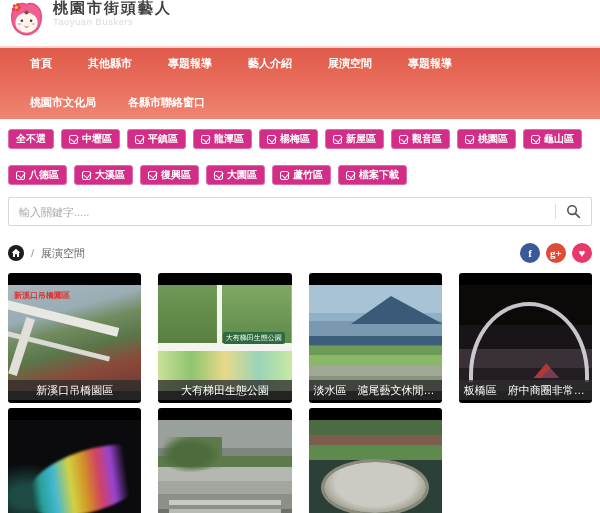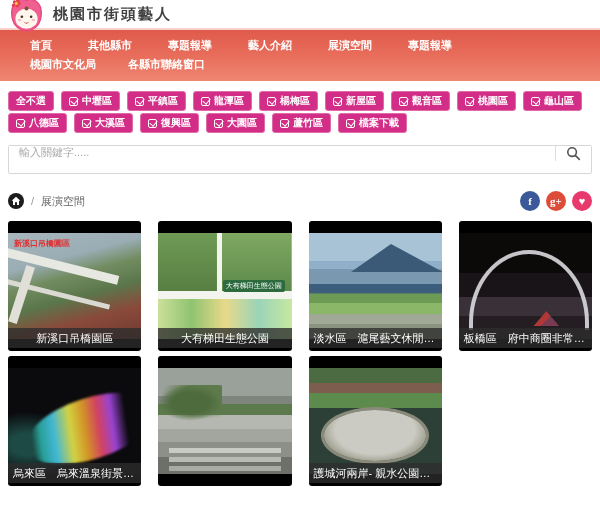--- a/index.html
+++ b/index.html
@@ -1,48 +1,48 @@
 <!DOCTYPE html>
 <html><head>
 <meta charset="utf-8">
 <style>
   *{margin:0;padding:0;box-sizing:border-box}
   html,body{width:600px;height:513px;overflow:hidden;background:#fff;
     font-family:"Liberation Sans","DejaVu Sans",sans-serif}
 
   
-  .header{height:30px;display:flex;align-items:center;padding:0 8px;
+  .header{height:48px;display:flex;padding:0 8px;
     border-bottom:2px solid #f6d2cb;background:#fff}
   .logo{width:37px;height:37px;flex:0 0 auto}
   .title-wrap{margin-left:8px;line-height:1.1}
   .site-title{font-size:15px;font-weight:bold;color:#3f3f3f;letter-spacing:2px}
   .site-subtitle{font-size:9.5px;color:#dadada;letter-spacing:.5px}
 
   
   .nav{background:linear-gradient(180deg,#e05a4b 0%,#e96f5d 55%,#ee8673 100%);
     padding:6px 0 7px 30px;color:#fff}
   .nav-row{display:flex;align-items:center;height:19px}
-  .nav-row.first{margin-bottom:0}
+  .nav-row.first{margin-bottom:20px}
   .nav-item{font-size:11px;font-weight:bold;color:#fff;cursor:pointer;white-space:nowrap}
   .nav-row.first .nav-item{margin-right:36px}
   .nav-row.second .nav-item{margin-right:32px}
 
   
-  .tags{display:flex;flex-wrap:wrap;gap:2px 7px;padding:10px 8px 0 8px}
+  .tags{display:flex;flex-wrap:wrap;gap:16px 7px;padding:10px 8px 0 8px}
   .tag{display:inline-flex;align-items:center;gap:4px;background:#d22d87;
     border:1px solid #e06ba8;color:#fff;font-size:10px;font-weight:bold;
     padding:3px 7px;border-radius:3px;cursor:pointer;line-height:12px}
   .check-icon{width:9px;height:9px;border:1.4px solid #fff;border-radius:2px;
     position:relative;display:inline-block}
   .check-icon::after{content:"";position:absolute;left:1.5px;top:-1px;width:4px;height:6px;
     border:solid #fff;border-width:0 1.6px 1.6px 0;transform:rotate(40deg)}
 
   
   .search-bar{margin:12px 8px 0 8px;height:29px;border:1px solid #d7d7d7;
-    border-radius:2px;display:flex;align-items:flex-start;background:#fff}
+    border-radius:2px;display:flex;align-items:center;background:#fff}
   .search-input{flex:1;border:none;outline:none;padding:0 10px;font-size:11px;color:#555;
     font-family:"Liberation Sans","DejaVu Sans",sans-serif}
   .search-input::placeholder{color:#aaa}
   .search-btn{width:36px;border-left:1px solid #ddd;display:flex;align-items:center;
     justify-content:center;cursor:pointer;background:#fff}
 
   
   .crumb-row{margin:17px 8px 0 8px;display:flex;justify-content:space-between;align-items:center}
   .breadcrumb{display:flex;align-items:center;gap:7px;font-size:11px;color:#666}
   .home-btn{width:16px;height:16px;border-radius:50%;background:#1d1d1d;display:flex;
@@ -118,20 +118,21 @@
       <circle cx="7" cy="6.5" r="1.8" fill="#e53e4e"></circle>
         <circle cx="10.5" cy="5" r="1.8" fill="#e53e4e"></circle>
       <circle cx="6" cy="10" r="1.8" fill="#e53e4e"></circle>
         <circle cx="10" cy="10.5" r="1.8" fill="#e53e4e"></circle>
       <circle cx="12" cy="8" r="1.8" fill="#e53e4e"></circle>
         <circle cx="9" cy="8" r="1.7" fill="#f5c33a"></circle>
     </g>
   </svg>
   <div class="title-wrap">
     <div class="site-title">桃園市街頭藝人</div>
+    <div class="site-subtitle">Taoyuan Buskers</div>
   </div>
 </div>
 
 <div class="nav">
   <div class="nav-row first" id="nav-row-1">
       <span class="nav-item">首頁</span>
       <span class="nav-item">其他縣市</span>
       <span class="nav-item">專題報導</span>
       <span class="nav-item">藝人介紹</span>
       <span class="nav-item">展演空間</span>

